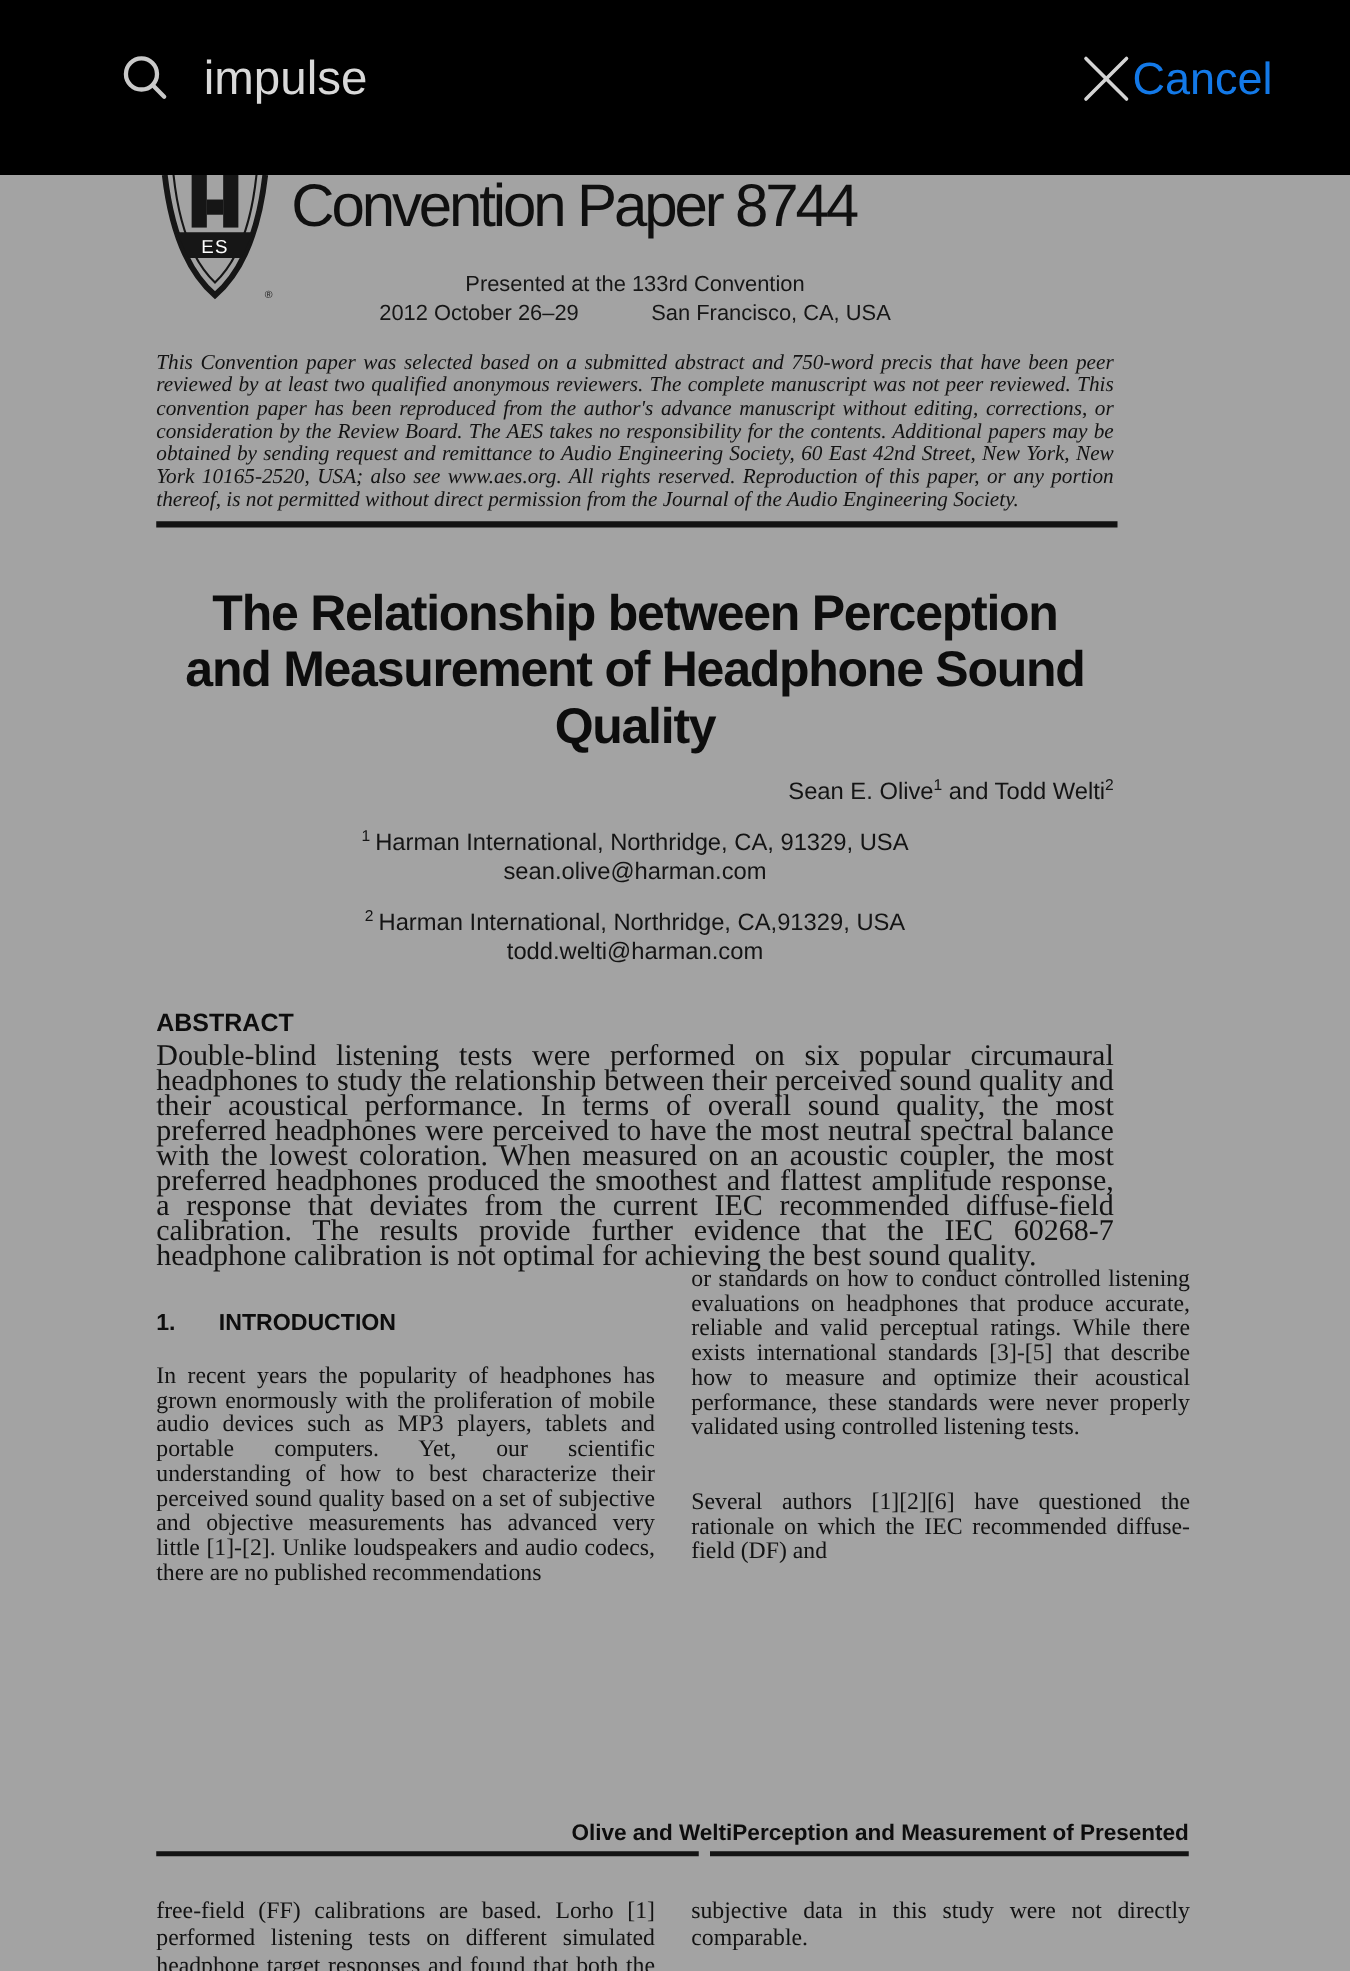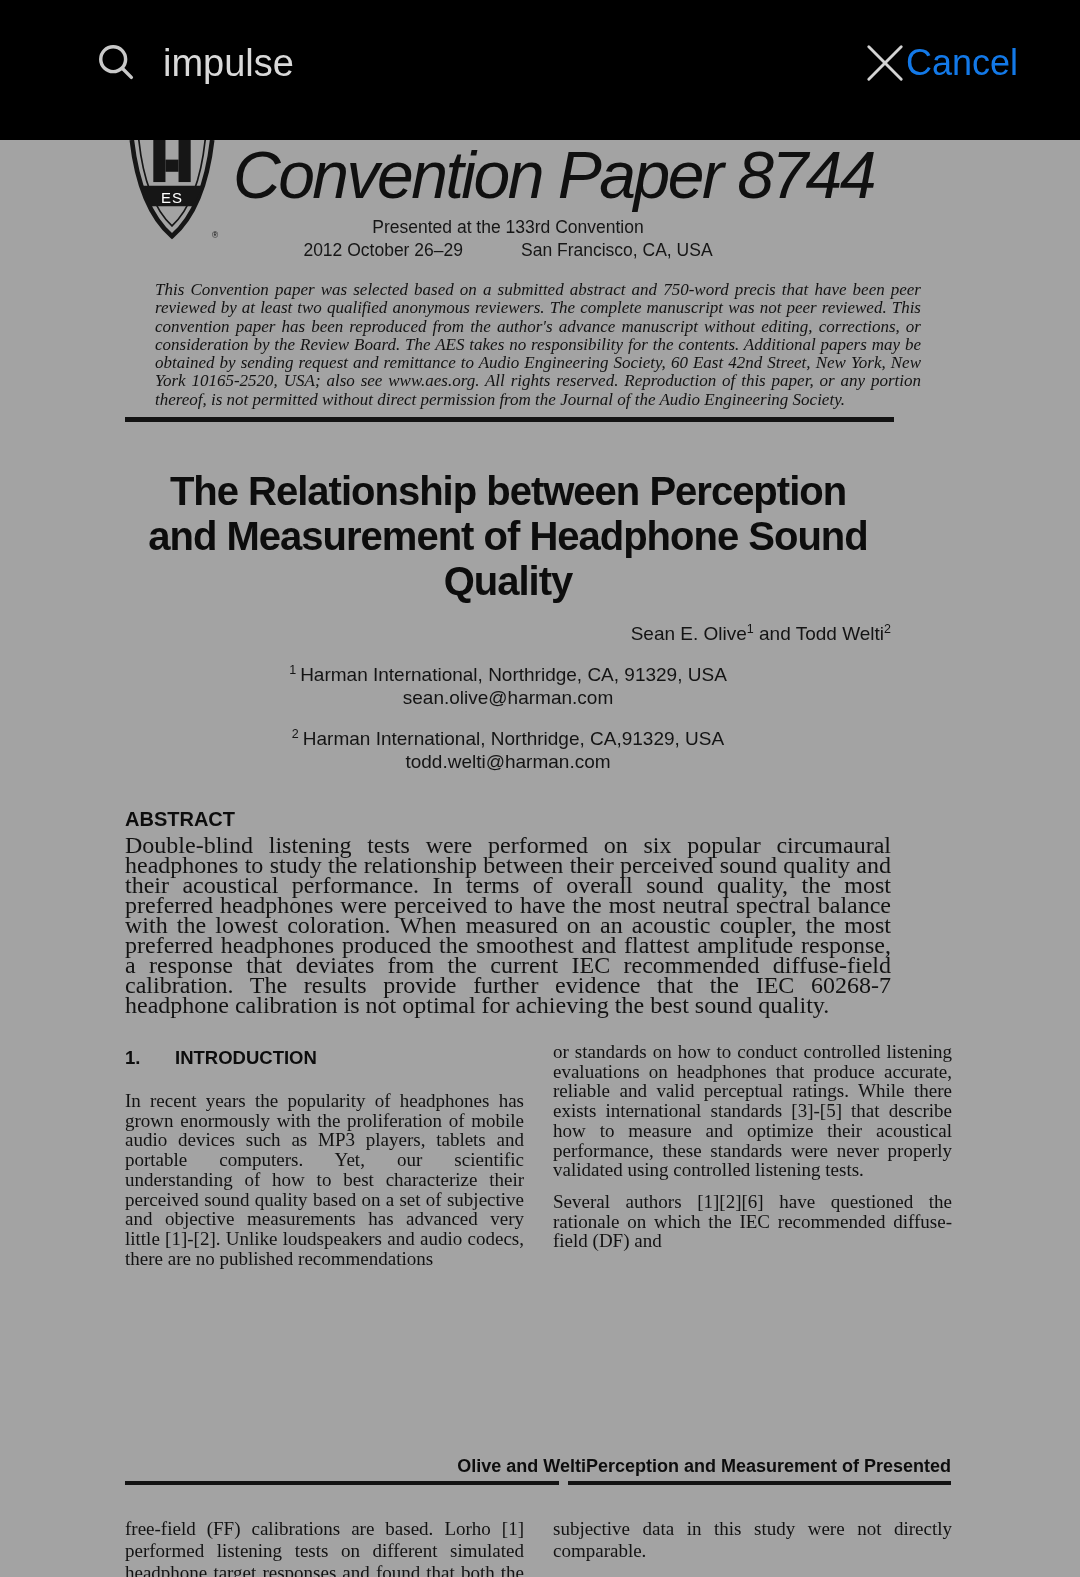--- a/index.html
+++ b/index.html
@@ -24,30 +24,30 @@
   .clear-wrap { margin-left:auto; display:flex; align-items:center; cursor:pointer; }
   .cancel-btn { color:#1379e8; font-size:36px; cursor:pointer; }
 
   
   .abs { position:absolute; left:125px; }
   .serif { font-family:"Liberation Serif", serif; }
 
   .masthead { top:140px; display:flex; align-items:flex-start; }
   .logo { width:94px; height:100px; flex:0 0 auto; }
   .headline {
-    font-size:66px; line-height:1.0; letter-spacing:-2.5px;
-    margin:2px 0 0 14px; white-space:nowrap; color:#101010; font-weight:400;font-style:italic;
+    font-size:48px; line-height:1.0; letter-spacing:-2.5px;
+    margin:2px 0 0 14px; white-space:nowrap; color:#101010; font-weight:400;
   }
 
   .presented { top:216px; width:766px; text-align:center; font-size:17.5px; line-height:23px; color:#161616; }
   .date-row { display:flex; justify-content:center; gap:58px; }
 
   .disclaimer {
     top:281px; width:766px; font-style:italic; font-size:17px;
-    line-height:18.3px; text-align:justify; color:#131313;margin-left:30px;
+    line-height:18.3px; text-align:justify; color:#131313;
   }
 
   .rule-top { top:417px; width:769px; height:5px; background:#131313; }
 
   .paper-title {
     top:469px; width:766px; text-align:center; font-weight:bold;
     font-size:40px; line-height:45px; letter-spacing:-1px; color:#0d0d0d;
   }
   .paper-title div { white-space:nowrap; }
 
@@ -58,21 +58,21 @@
   .aff-1 { top:664px; } .aff-2 { top:728px; }
   .affiliation sup { margin-right:4px; }
 
   .abstract-heading { top:808px; font-weight:bold; font-size:20px; color:#0d0d0d; }
   .abstract-body {
     top:835px; width:766px; font-size:24px; line-height:20px;
     text-align:justify; color:#121212;
   }
 
   .col { width:399px; font-size:19px; line-height:19.7px; text-align:justify; color:#121212; }
-  .col-right-p1 { top:1014px; left:553px;margin-top:28px; }
+  .col-right-p1 { top:1014px; left:553px; }
   .intro-heading { top:1047px; display:flex; font-weight:bold; font-size:18.5px; color:#0d0d0d; }
   .intro-num { width:50px; }
   .col-left-body { top:1091px; }
   .col-right-p2 { top:1192px; left:553px; }
 
   .p2-header {
     top:1456px; width:826px; display:flex; justify-content:flex-end;
     font-weight:bold; font-size:18px; color:#0d0d0d;
   }
   .p2-rule { top:1481px; width:826px; display:flex; gap:9px; }

